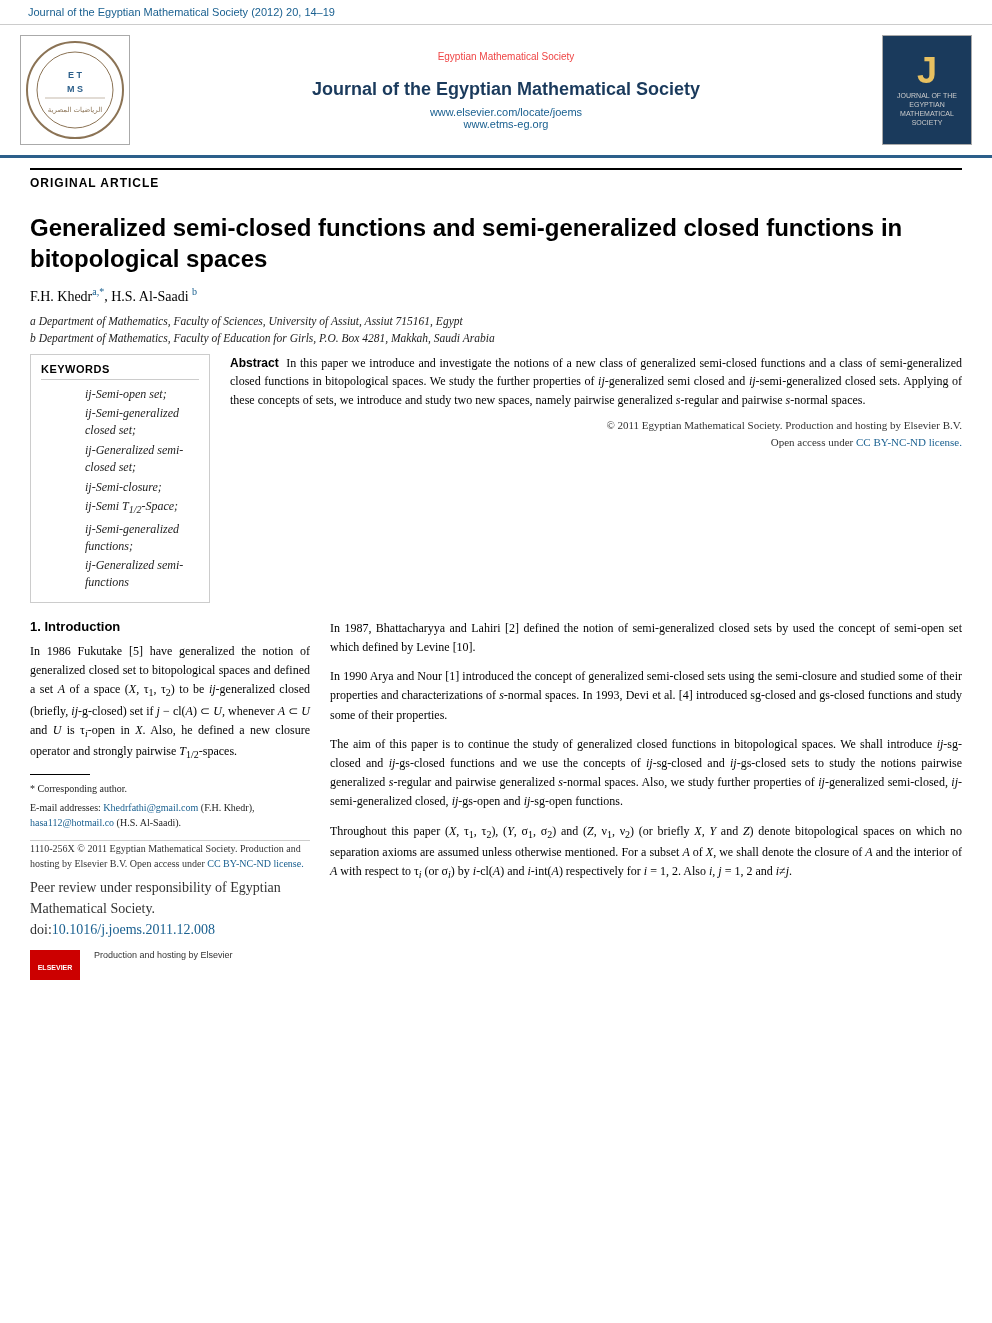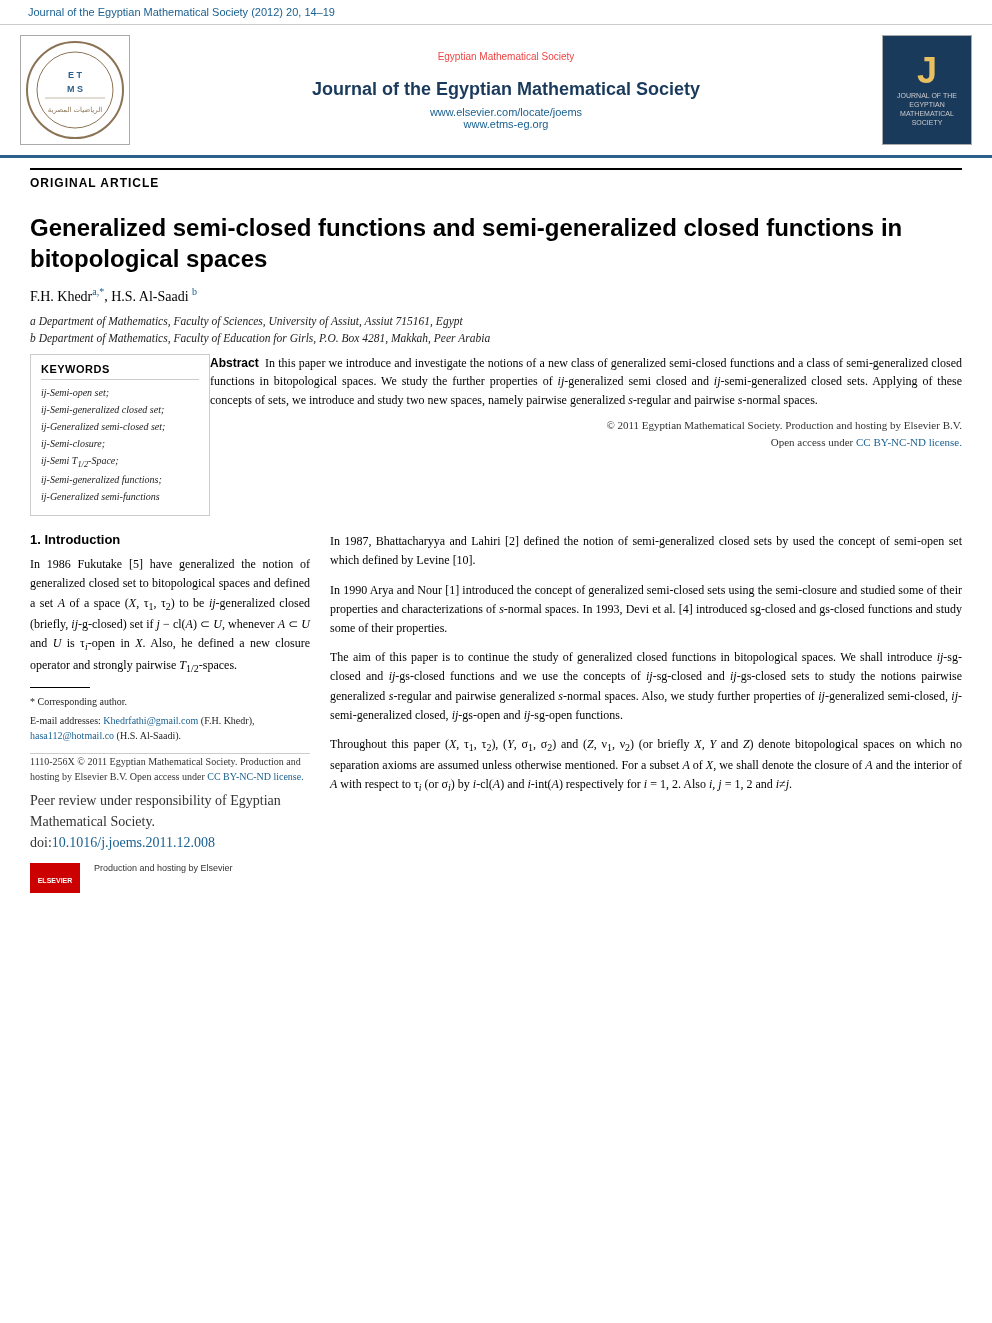--- a/index.html
+++ b/index.html
@@ -141,21 +141,21 @@
 
     .available-online {
       font-size: 12px;
       margin-bottom: 14px;
       color: #000;
     }
 
     
     .two-col {
       display: flex;
-      gap: 0;
+      gap: 20px;
       margin-bottom: 16px;
     }
     .keywords-box {
       width: 180px;
       flex-shrink: 0;
       border: 1px solid #ccc;
       padding: 8px 10px;
       font-size: 11px;
     }
     .keywords-box .kw-title {
@@ -166,25 +166,26 @@
       letter-spacing: 0.5px;
       margin-bottom: 6px;
       border-bottom: 1px solid #ccc;
       padding-bottom: 4px;
     }
     .keywords-box ul {
       list-style: none;
       padding: 0;
     }
     .keywords-box ul li {
-      font-size: 10px;
+      font-size: 12px;
       margin-bottom: 3px;
       color: #222;
       line-height: 1.4;
       font-style: italic;
+      margin-left: 44px;
     }
 
     .abstract-col {
       flex: 1;
     }
     .abstract-text {
       font-size: 12px;
       line-height: 1.55;
       text-align: justify;
       margin-bottom: 8px;
@@ -346,21 +347,21 @@
   <div class="article-type">ORIGINAL ARTICLE</div>
 
   <div class="article-title">Generalized semi-closed functions and semi-generalized closed functions in bitopological spaces</div>
 
   <div class="authors">
     <span>F.H. Khedr</span><sup>a,*</sup>, H.S. Al-Saadi <sup>b</sup>
   </div>
 
   <div class="affiliations">
     <div>a Department of Mathematics, Faculty of Sciences, University of Assiut, Assiut 715161, Egypt</div>
-    <div>b Department of Mathematics, Faculty of Education for Girls, P.O. Box 4281, Makkah, Peer Arabia</div>
+    <div>b Department of Mathematics, Faculty of Education for Girls, P.O. Box 4281, Makkah, Saudi Arabia</div>
   </div>
 
 
   <div class="two-col">
 
     <div class="keywords-box">
       <div class="kw-title">KEYWORDS</div>
       <ul>
         <li><em>ij</em>-Semi-open set;</li>
         <li><em>ij</em>-Semi-generalized closed set;</li>

